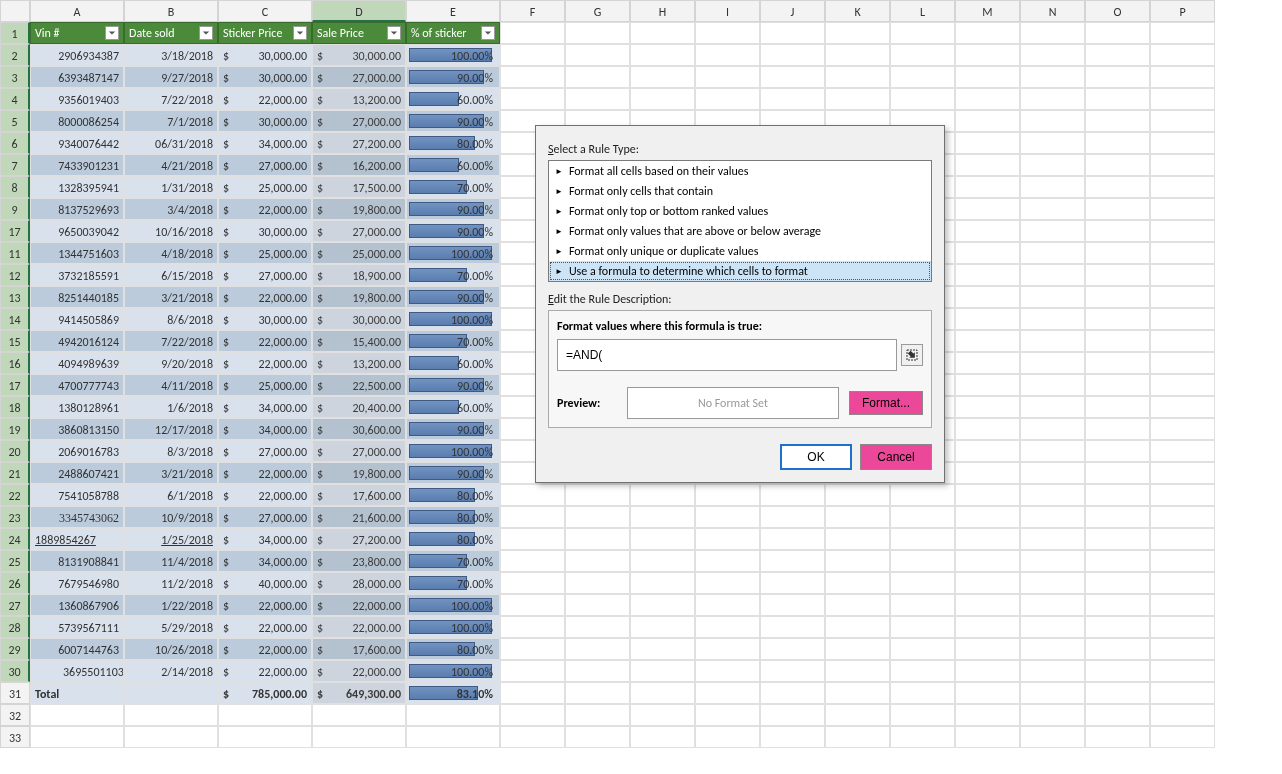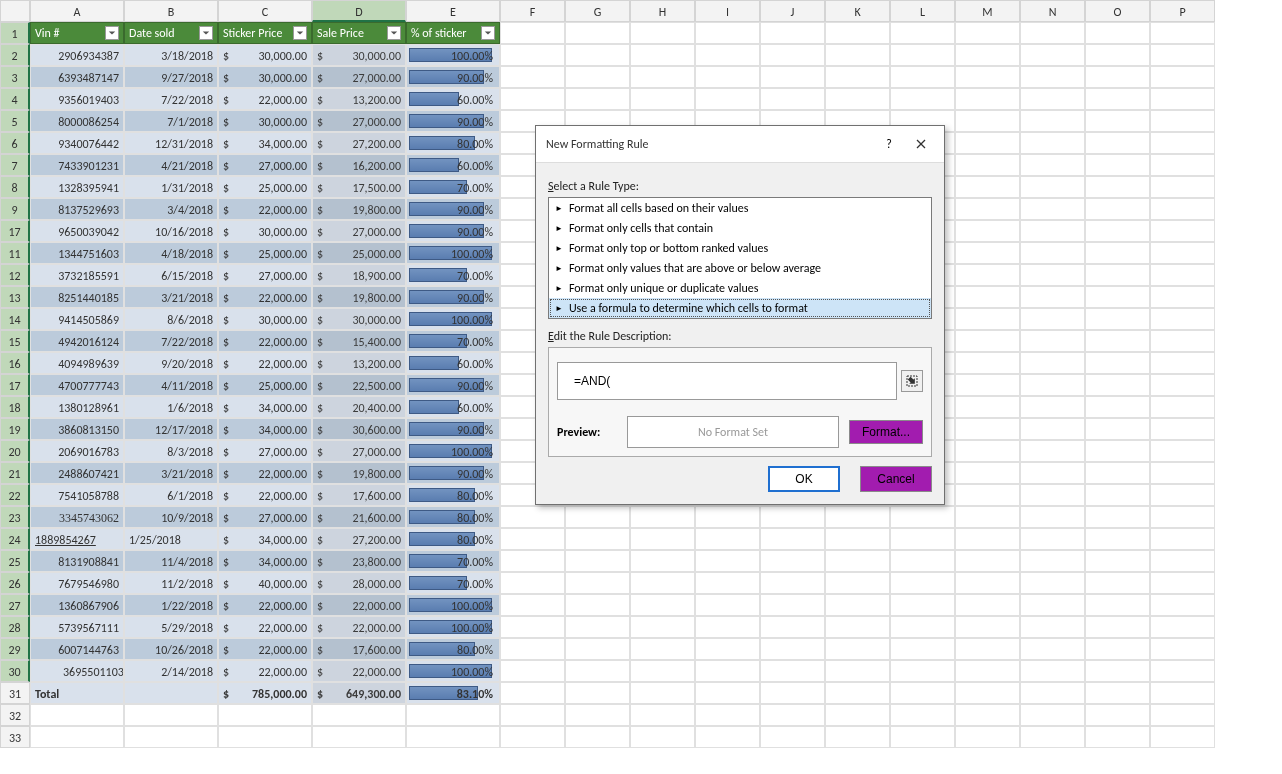--- a/index.html
+++ b/index.html
@@ -149,39 +149,39 @@
     }
     .type-item.selected {
       background: #cde4f7;
       outline: 1px dotted #555;
       outline-offset: -2px;
     }
     .arrow-mark { font-size: 10px; margin-right:2px; }
     .desc-box { border:1px solid #aaa; padding:8px; background:#f7f7f7; }
     .formula-row { display:flex; align-items:center; gap:4px; margin-top:6px; }
     .formula-input {
-      flex:1; height:38px; border:1px solid #999; padding:0 16px;
+      flex:1; height:32px; border:1px solid #999; padding:0 8px;
       font-size:12px; background:#fff;
     }
     .range-btn {
       width:22px; height:22px; border:1px solid #999; background:#f0f0f0;
       display:flex; align-items:center; justify-content:center; cursor:pointer;
     }
     .preview-row { display:flex; align-items:center; gap:10px; margin-top:16px; }
     .preview-label { width:60px; font-weight:bold; }
     .preview-box {
       flex:1; height:32px; border:1px solid #999; background:#fff;
       display:flex; align-items:center; justify-content:center; color:#999;
     }
     .fmt-btn, .dlg-btn {
-      border:1px solid #8a8a8a; background:#a21caf; padding:4px 12px;
+      border:1px solid #8a8a8a; background:#ec4899; padding:4px 12px;
       font-size:12px; cursor:pointer; min-width:72px;
     }
     .dlg-btn.primary { border:2px solid #1f6fd0; background:#fff; color:#000; }
-    .dlg-buttons { display:flex; gap:20px; justify-content:flex-end; margin-top:9px; }
+    .dlg-buttons { display:flex; gap:8px; justify-content:flex-end; margin-top:16px; }
     .blank-cell { background:#fff; }
   </style>
 </head>
 <body>
 
 <div class="grid" id="grid">
     <div class="col-header"></div>
     <div class="col-header">A</div>
     <div class="col-header">B</div>
     <div class="col-header">C</div>
@@ -337,21 +337,21 @@
     <div class="cell blank-cell"></div>
     <div class="cell blank-cell"></div>
     <div class="cell blank-cell"></div>
     <div class="cell blank-cell"></div>
     <div class="cell blank-cell"></div>
     <div class="cell blank-cell"></div>
     <div class="cell blank-cell"></div>
     <div class="cell blank-cell"></div>
     <div class="row-header selected-range">6</div>
     <div class="cell band-light" style="text-align: right;">9340076442</div>
-    <div class="cell band-light" style="text-align: right;">12/31/2018</div>
+    <div class="cell band-light" style="text-align: right;">06/31/2018</div>
     <div class="cell dollar-cell band-light">
       <span>$</span>
       <span>34,000.00</span>
     </div>
     <div class="cell dollar-cell band-light selected-col-cell">
       <span>$</span>
       <span>27,200.00</span>
     </div>
     <div class="cell pct-cell band-light"><div class="bar" style="width: 72%;"></div><span class="pct-text">80.00%</span></div>
     <div class="cell blank-cell"></div>
@@ -751,21 +751,21 @@
     <div class="cell blank-cell"></div>
     <div class="cell blank-cell"></div>
     <div class="cell blank-cell"></div>
     <div class="cell blank-cell"></div>
     <div class="cell blank-cell"></div>
     <div class="cell blank-cell"></div>
     <div class="cell blank-cell"></div>
     <div class="cell blank-cell"></div>
     <div class="row-header selected-range">24</div>
     <div class="cell band-light" style=" text-decoration: underline;">1889854267</div>
-    <div class="cell band-light" style="">1/25/2018</div>
+    <div class="cell band-light" style="text-align: right; text-decoration: underline;">1/25/2018</div>
     <div class="cell dollar-cell band-light">
       <span>$</span>
       <span>34,000.00</span>
     </div>
     <div class="cell dollar-cell band-light selected-col-cell">
       <span>$</span>
       <span>27,200.00</span>
     </div>
     <div class="cell pct-cell band-light"><div class="bar" style="width: 72%;"></div><span class="pct-text">80.00%</span></div>
     <div class="cell blank-cell"></div>
@@ -970,34 +970,20 @@
     <div class="cell blank-cell"></div>
     <div class="cell blank-cell"></div>
     <div class="cell blank-cell"></div>
     <div class="cell blank-cell"></div>
     <div class="cell blank-cell"></div>
     <div class="cell blank-cell"></div>
     <div class="cell blank-cell"></div>
   </div>
 
 <div class="dialog-overlay">
-  <div class="dialog-title">
-    <span class="title-text">New Formatting Rule</span>
-    <div class="win-btns">
-      <div class="win-btn">
-        <span>?</span>
-      </div>
-      <div class="win-btn">
-        <svg viewBox="0 0 10 10" width="10" height="10">
-            <line x1="1" y1="1" x2="9" y2="9" stroke="#333" stroke-width="1.3"></line>
-            <line x1="9" y1="1" x2="1" y2="9" stroke="#333" stroke-width="1.3"></line>
-          </svg>
-      </div>
-    </div>
-  </div>
   <div class="dialog-body">
     <div class="section-label"><span class="u">S</span><span>elect a Rule Type:</span></div>
     <div class="type-list" id="type-list">
         <div class="type-item">
           <span class="arrow-mark" style="font-size: 8px;">►</span>
           <span>Format all cells based on their values</span>
         </div>
         <div class="type-item">
           <span class="arrow-mark" style="font-size: 8px;">►</span>
           <span>Format only cells that contain</span>
@@ -1014,20 +1000,21 @@
           <span class="arrow-mark" style="font-size: 8px;">►</span>
           <span>Format only unique or duplicate values</span>
         </div>
         <div class="type-item selected">
           <span class="arrow-mark" style="font-size: 8px;">►</span>
           <span>Use a formula to determine which cells to format</span>
         </div>
       </div>
     <div class="section-label"><span class="u">E</span><span>dit the Rule Description:</span></div>
     <div class="desc-box">
+      <div style="font-weight:bold;">F<span class="u">o</span><span>rmat values where this formula is true:</span></div>
       <div class="formula-row">
         <input class="formula-input" type="text" value="=AND(" style="">
         <div class="range-btn">
           <svg viewBox="0 0 12 12" width="12" height="12">
               <rect x="1" y="1" width="10" height="10" fill="none" stroke="#333" stroke-dasharray="2,1"></rect>
               <path d="M10 6 L6 10 L6 8 L2 8 L2 4 L6 4 L6 2 Z" fill="#333" transform="rotate(45 6 6)"></path>
             </svg>
         </div>
       </div>
       <div class="preview-row">

